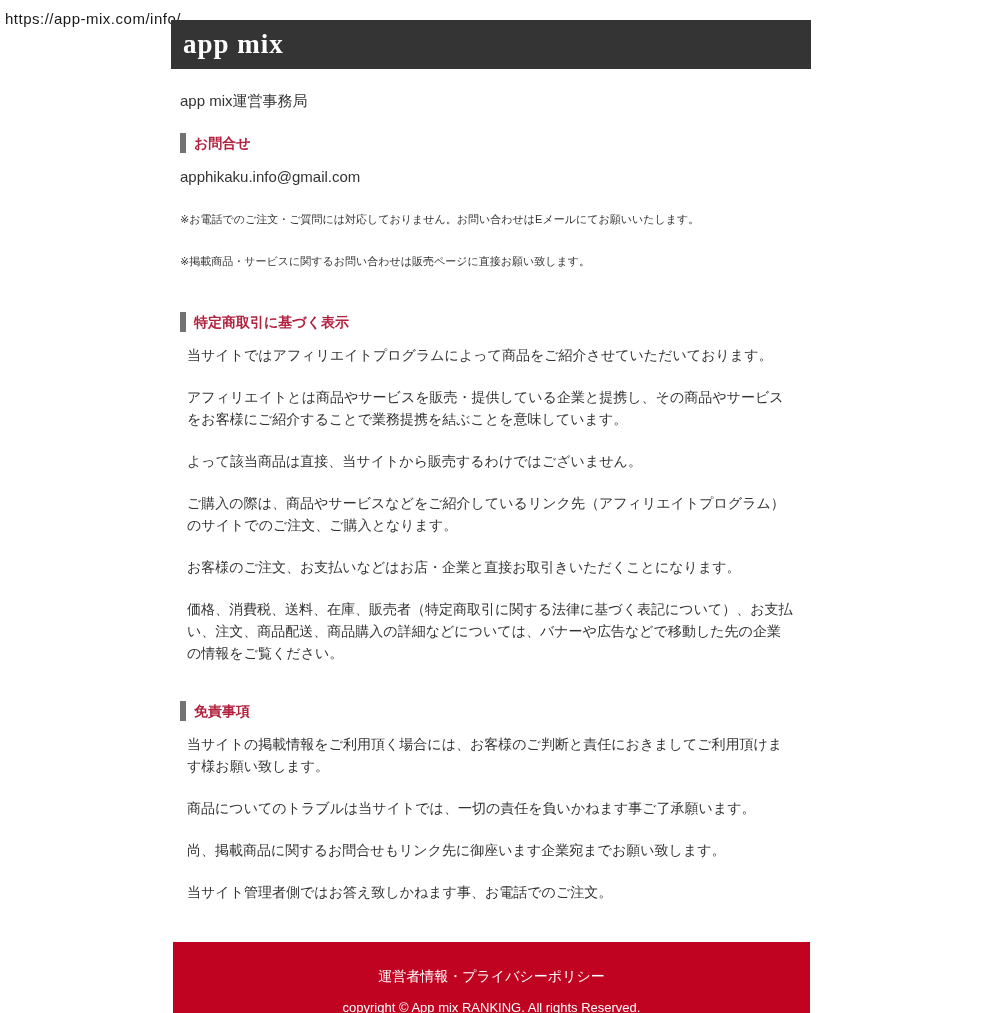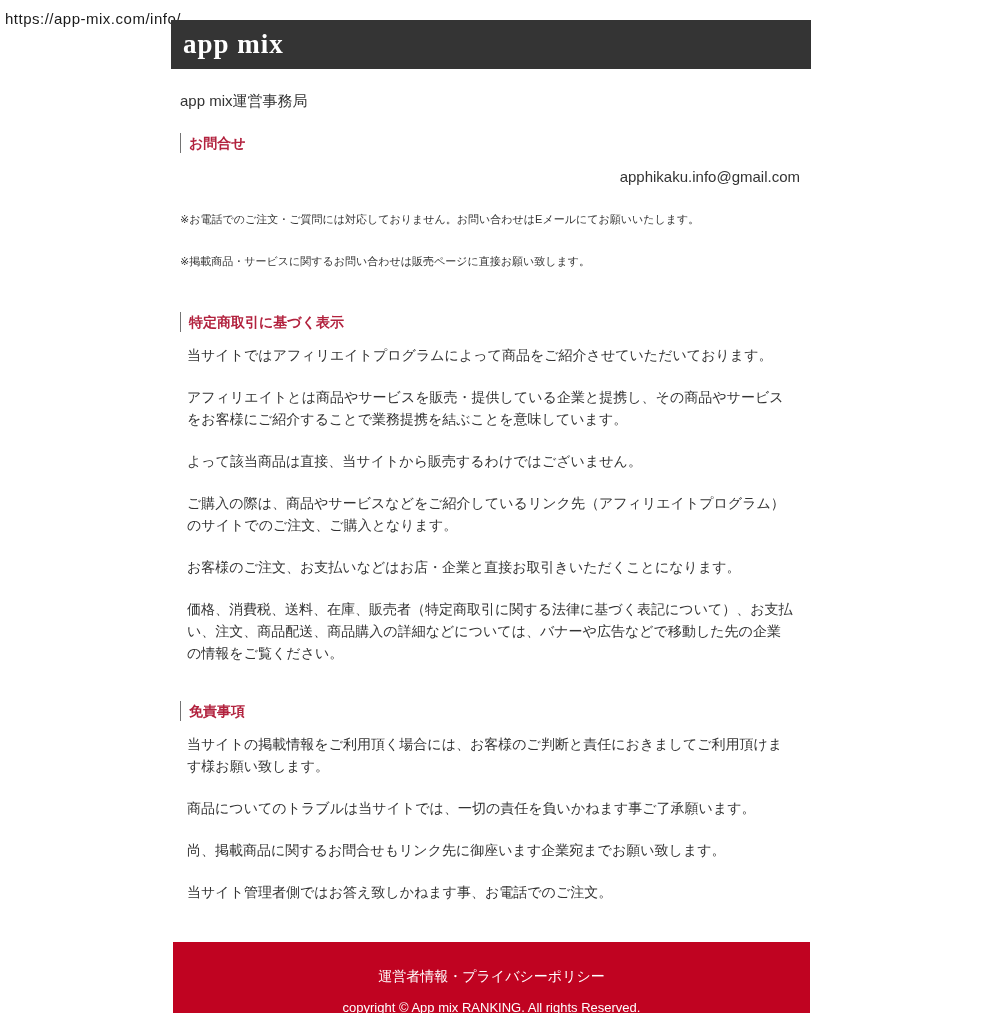--- a/index.html
+++ b/index.html
@@ -47,33 +47,32 @@
   }
   .content {
     padding: 0 11px 0 9px;
   }
   .operator {
     margin: 23px 0 8px;
     font-size: 15px;
   }
   .section-heading {
     margin: 22px 0 0;
-    border-left: 1px solid #737373;
+    border-left: 6px solid #737373;
     padding-left: 8px;
     font-size: 14px;
     font-weight: bold;
     color: #b2223e;
     line-height: 20px;
   }
   .gap-lg { margin-top: 43px; }
   .gap-md { margin-top: 37px; }
   .email {
     margin: 15px 0 0;
     font-size: 15px;
-    text-align: right;
   }
   .note {
     margin: 26px 0 0;
     font-size: 11px;
     line-height: 16px;
   }
   .body-p {
     margin: 20px 7px 0;
     font-size: 14px;
     line-height: 22px;

